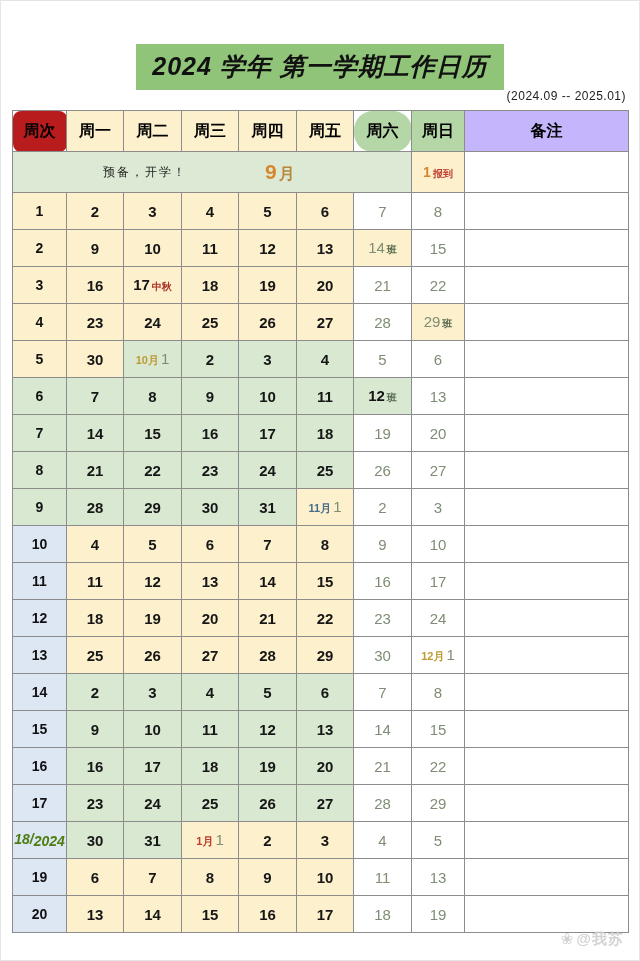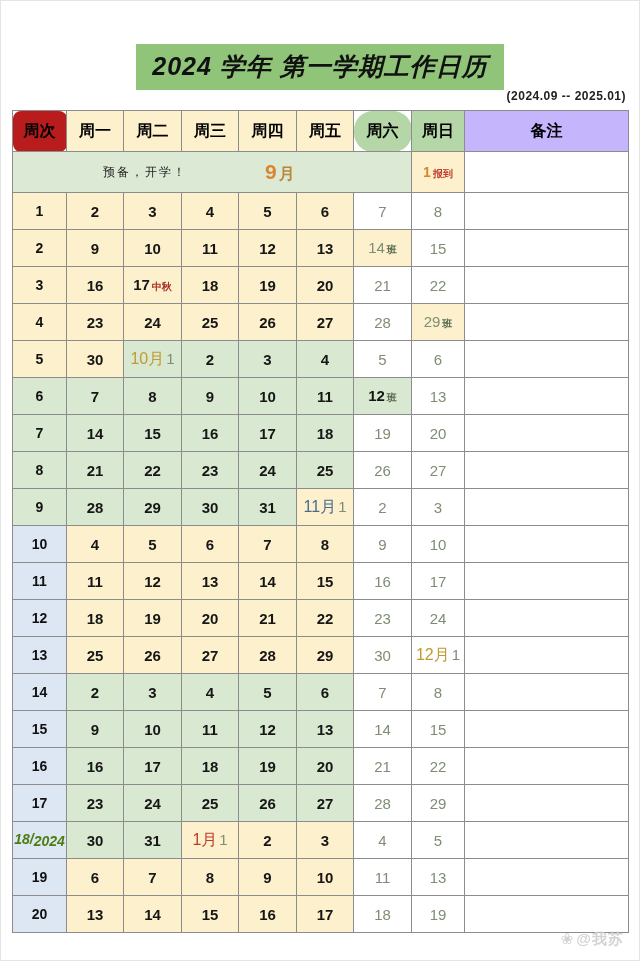--- a/index.html
+++ b/index.html
@@ -13,21 +13,21 @@
   
   .title-wrap{position:absolute;top:44px;left:0;width:100%;text-align:center;}
   .title{
     display:inline-block;background:#90c478;color:#111;
     font-size:25px;font-weight:bold;letter-spacing:1px;
     padding:6px 16px 7px 16px;
     font-style:italic;
   }
   .subtitle{
     position:absolute;top:89px;right:14px;
-    font-size:12px;color:#222;font-weight:bold;letter-spacing:.5px;
+    font-size:12px;color:#222;font-weight:normal;letter-spacing:.5px;
   }
 
   
   table.cal{
     position:absolute;left:12px;top:110px;width:616px;
     border-collapse:collapse;table-layout:fixed;
     border:1.5px solid #7f7f7f;
   }
   .cal td,.cal th{
     border:1px solid #8c8c8c;
@@ -67,21 +67,21 @@
 
   
   .week-cell{font-size:14px;font-weight:bold;color:#111;}
   .week-cell .wk-sub{font-size:14px;vertical-align:-2px;}
   .week-cell.red-hand .wk-num,.week-cell.red-hand .wk-sub{
     color:#4d7c0f;font-style:italic;font-weight:bold;
   }
   .day-cell{font-size:15px;}
   .day-cell .num{color:#161616;font-weight:bold;}
   .day-cell .num.muted{color:#7e8d74;font-weight:normal;}
-  .day-cell .pre{font-size:16px;font-weight:normal;margin-right:2px;}
+  .day-cell .pre{font-size:11px;font-weight:bold;margin-right:2px;}
   .day-cell .pre.gold{color:#bf9b33;}
   .day-cell .pre.blue{color:#4a6c8c;}
   .day-cell .pre.red{color:#bf3b2d;}
   .day-cell .tag{font-size:10px;margin-left:2px;font-weight:bold;}
   .day-cell .tag.green{color:#56684e;}
   .day-cell .tag.red{color:#a93226;}
 
   
   .watermark{
     position:absolute;right:16px;bottom:12px;

